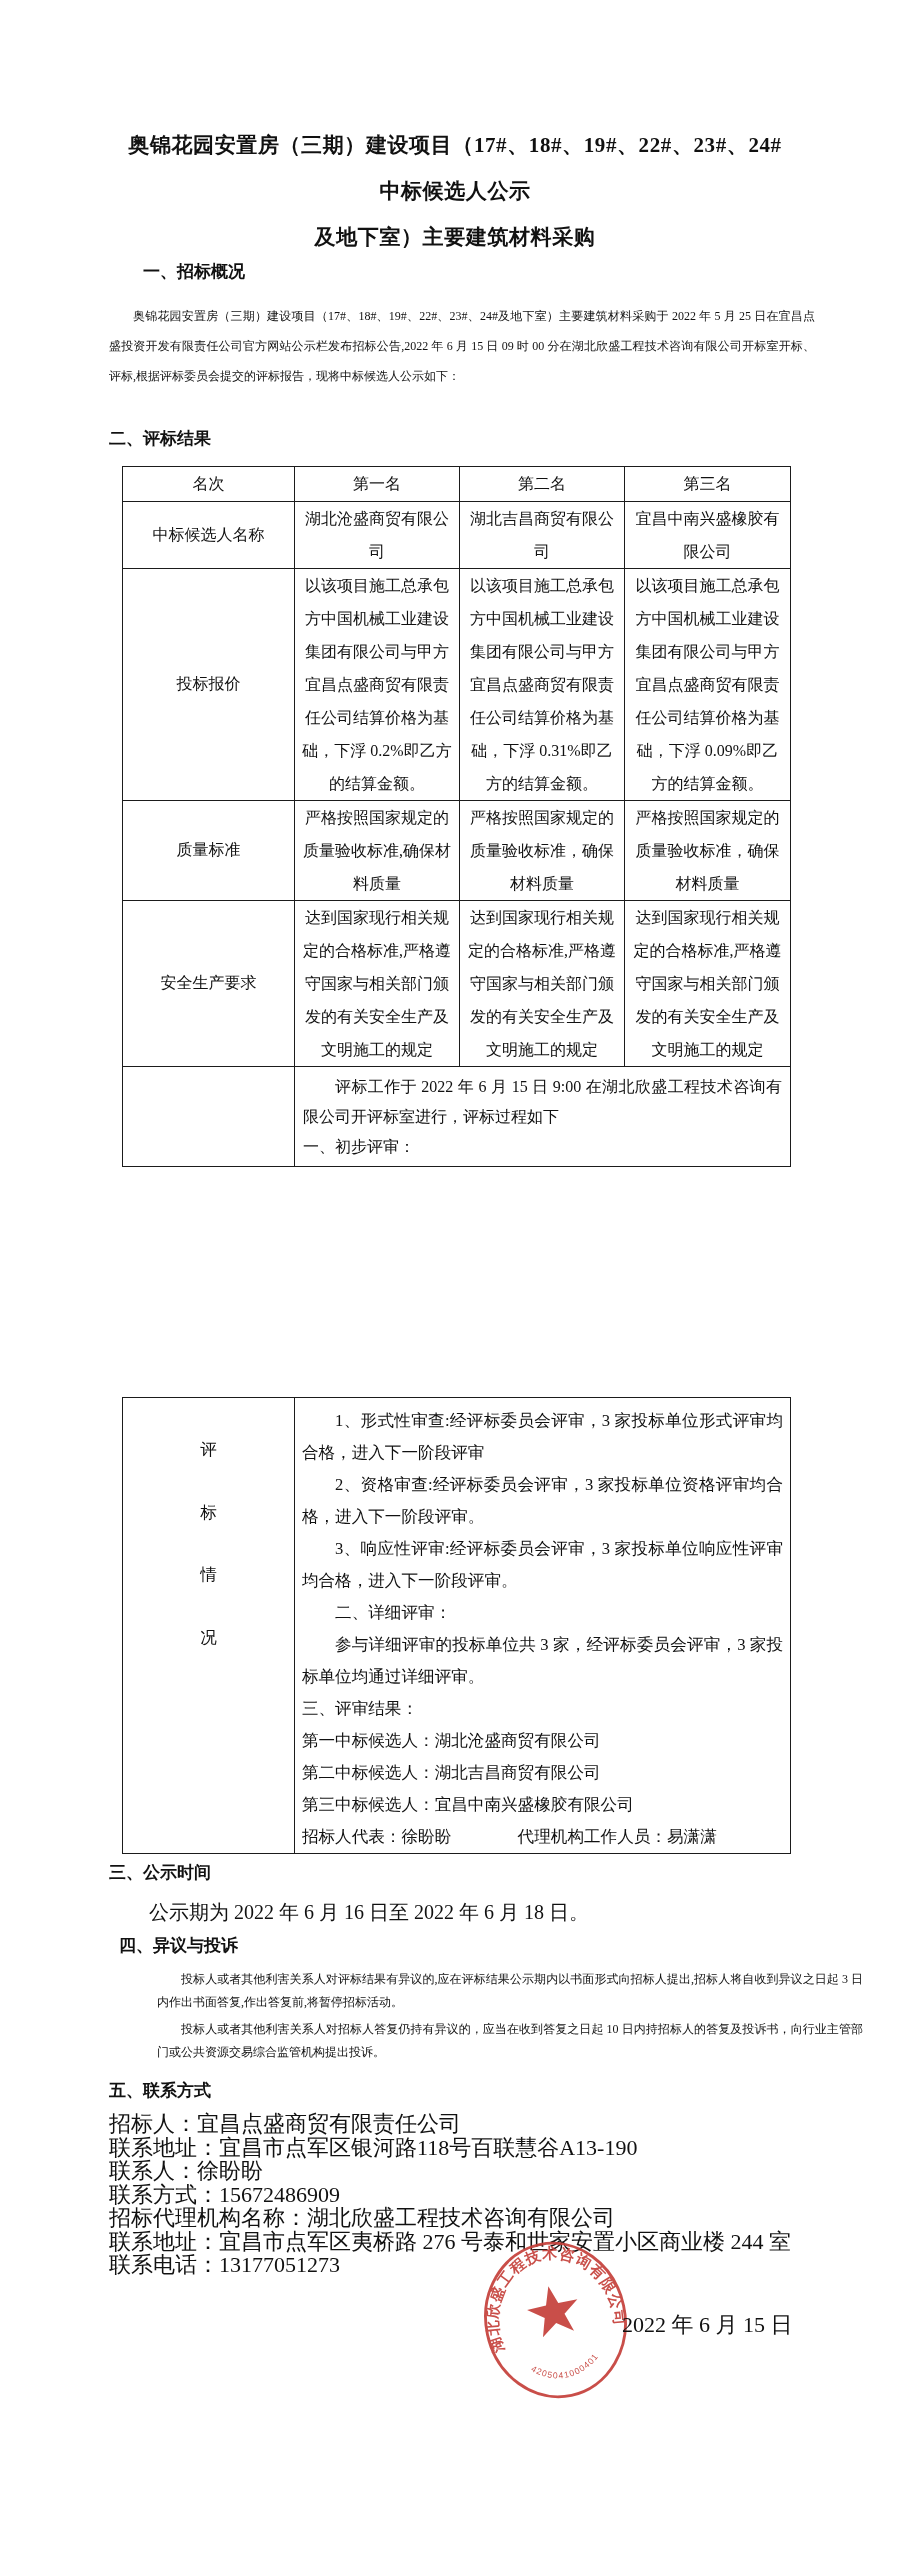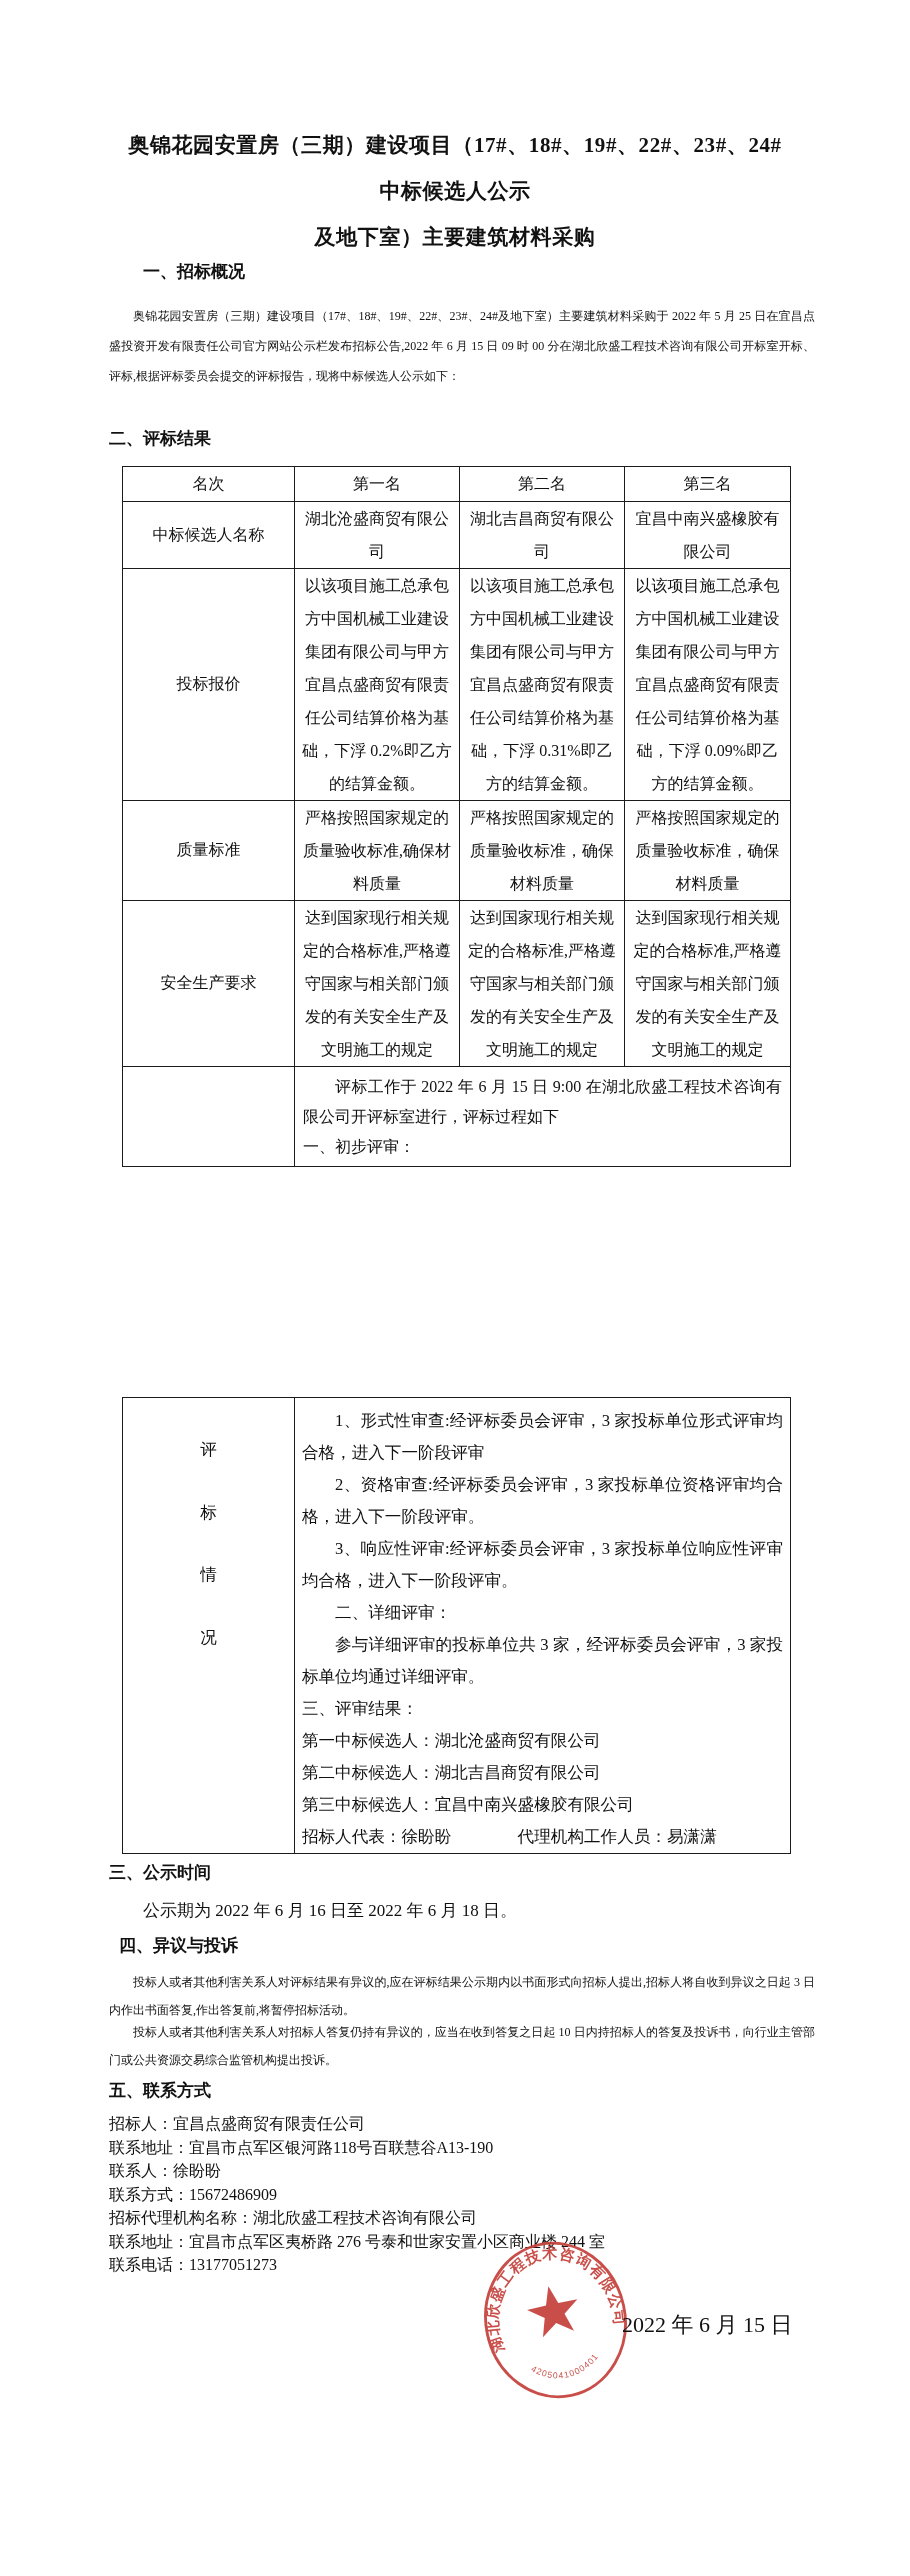--- a/index.html
+++ b/index.html
@@ -9,42 +9,42 @@
   
   .doc-title{left:0;top:122px;width:910px;text-align:center;
              font-size:21px;font-weight:bold;line-height:46px;letter-spacing:0.6px;}
   
   .sec-h{font-family:"Liberation Sans","DejaVu Sans",sans-serif;
          font-weight:bold;font-size:17px;line-height:19.5px;white-space:nowrap;}
   
   .para{width:706px;left:109px;font-size:12px;text-align:justify;
         text-indent:2em;word-break:break-all;}
   .lh52{line-height:30px;}
-  .lh40{line-height:28px;}
-  .single-line{font-size:17px;white-space:nowrap;}
+  .lh40{line-height:23px;margin-left:48px;}
+  .single-line{font-size:20px;white-space:nowrap;}
   .indent2{text-indent:2em;}
   
   table{border-collapse:collapse;table-layout:fixed;position:absolute;
         font-size:16px;color:#111;}
   td{border:1.1px solid #1b1b1b;vertical-align:middle;word-break:break-all;}
   .t1{left:122px;top:466px;width:668px;font-family:Liberation Serif, serif;}
   .t1 .hdr{text-align:center;height:32px;}
   .t1 .lbl{text-align:center;}
   .t1 .cell{text-align:center;padding:0 6.9px;line-height:33px;}
   .t1 .foot{text-align:left;padding:4.6px 8px;vertical-align:middle;}
   .t1 .foot .fl{line-height:30px;text-align:justify;word-break:break-all;}
   .t2{left:122px;top:1397px;width:668px;}
   .t2 .vcell{vertical-align:top;}
   .vlabel{display:flex;flex-direction:column;align-items:center;
           padding-top:43px;gap:46px;font-size:16.6px;line-height:16.6px;}
   .t2 .content{vertical-align:top;padding:6.9px 6.9px 0 6.9px;}
   .t2 .content .ln{line-height:32px;font-size:16.6px;text-align:justify;word-break:break-all;}
   .prewrap{white-space:pre-wrap;}
   
-  .contact{left:109px;width:706px;font-size:16px;line-height:23.5px;}
+  .contact{left:109px;width:706px;font-size:22px;line-height:23.5px;}
   .contact div{white-space:nowrap;}
   
   .seal{left:475px;top:2232px;opacity:.92;}
   .doc-date{left:622px;top:2310px;font-size:22px;white-space:nowrap;}
 </style>
 </head>
 <body>
 
 <div class="abs doc-title">
   <div>奥锦花园安置房（三期）建设项目（17#、18#、19#、22#、23#、24#</div>

